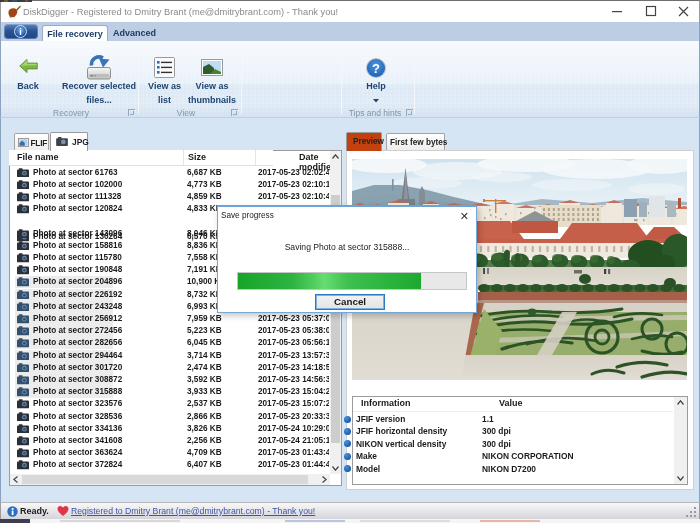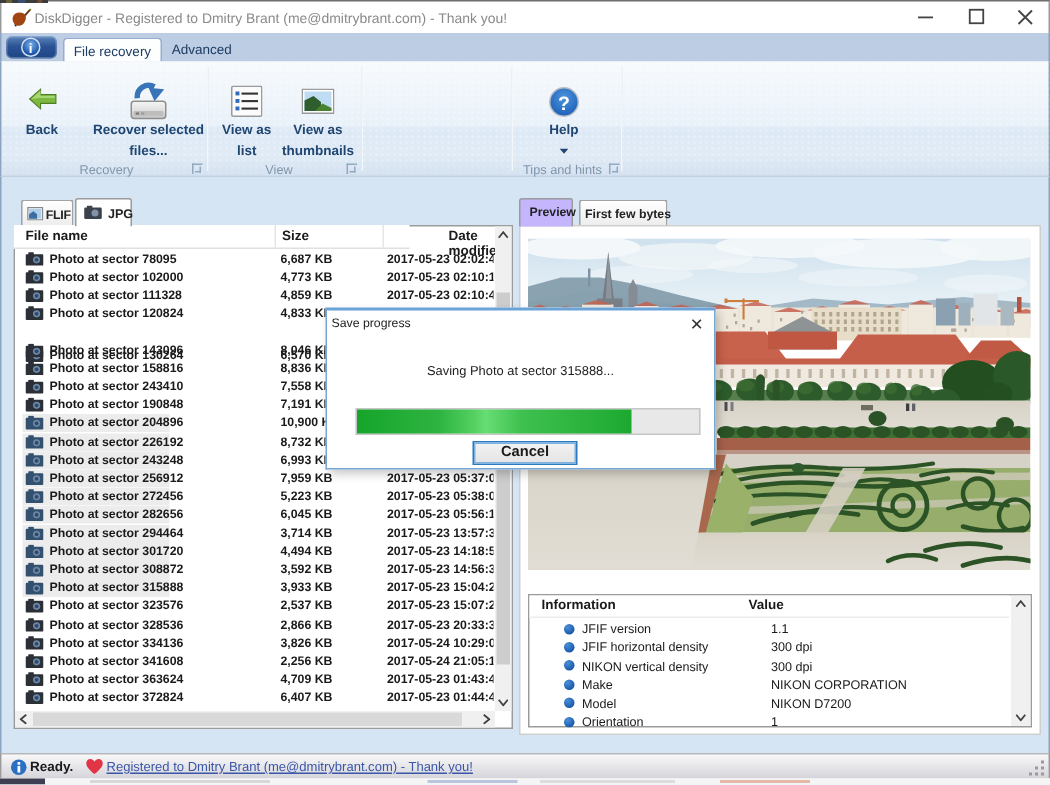--- a/index.html
+++ b/index.html
@@ -6,21 +6,21 @@
 #win{position:absolute;left:0;top:0;width:700px;height:519px;}
 
 #title{position:absolute;left:0;top:0;width:700px;height:22px;background:#fff;border-top:1px solid #6e6e6e;border-left:1px solid #9b9b9b;border-right:1px solid #9b9b9b;}
 #title .txt{position:absolute;left:22px;top:6px;font-size:9.3px;color:#8a8a8a;white-space:nowrap;}
 #tico{position:absolute;left:6px;top:4px;}
 .wbtn{position:absolute;top:0;width:30px;height:22px;color:#444;text-align:center;}
 
 #tabstrip{position:absolute;left:0;top:22px;width:700px;height:19px;background:#bdcde3;border-left:1px solid #8aa3c1;border-right:1px solid #8aa3c1;}
 #appbtn{position:absolute;left:3px;top:2px;width:34px;height:15px;border-radius:4px;background:linear-gradient(#5d87bd,#2c5494 45%,#1d4585);box-shadow:inset 0 0 0 1px rgba(255,255,255,.25);}
 #appbtn .badge{position:absolute;left:10px;top:0.5px;width:13px;height:13px;border-radius:50%;background:radial-gradient(circle at 50% 35%,#7db3e8,#1952a8 70%);border:1px solid #cfe0f2;color:#fff;font-size:9px;font-weight:bold;text-align:center;line-height:13px;}
-.rtab{position:absolute;top:3px;height:16px;font-size:9px;font-weight:normal;color:#1e3c64;line-height:16px;text-align:center;}
+.rtab{position:absolute;top:3px;height:16px;font-size:9px;font-weight:bold;color:#1e3c64;line-height:16px;text-align:center;}
 #tab1{left:41px;width:66px;background:#fdfefe;border:1px solid #96add0;border-bottom:none;border-radius:3px 3px 0 0;}
 #tab2{left:107px;width:53px;}
 
 #ribbon{position:absolute;left:0;top:41px;width:700px;height:77px;border-left:1px solid #8aa3c1;border-right:1px solid #8aa3c1;border-bottom:1px solid #b9cade;background:linear-gradient(#f7fafd,#e9f1f9 55%,#dde9f5 60%,#e3edf7);}
 #ribbon .dots{position:absolute;left:0;top:0;width:100%;height:100%;background-image:radial-gradient(rgba(255,255,255,.8) 24%,transparent 26%);background-size:4px 4px;opacity:.5;}
 .gsep{position:absolute;top:4px;height:69px;width:1px;background:#c9d6e6;border-right:1px solid rgba(255,255,255,.8);}
 .glabel{position:absolute;top:67px;height:12px;font-size:8.5px;color:#8095ab;text-align:center;}
 .glaunch{position:absolute;top:68px;width:7px;height:7px;border-left:1px solid #93a9c0;border-top:1px solid #93a9c0;}
 .glaunch:after{content:"";position:absolute;left:1px;top:1px;width:3px;height:3px;border-right:1.5px solid #93a9c0;border-bottom:1.5px solid #93a9c0;}
 .rbtn{position:absolute;top:3px;text-align:center;font-size:9px;font-weight:bold;color:#1f4571;}
@@ -37,27 +37,27 @@
 .lrow .ric{position:absolute;left:9px;top:1px;}
 .lrow .rname{position:absolute;left:25px;top:0;line-height:12.2px;}
 .lrow .rsize{position:absolute;left:179px;top:0;line-height:12.2px;}
 .lrow .rdate{position:absolute;left:250px;top:0;line-height:12.2px;white-space:nowrap;}
 
 #lvsb{position:absolute;left:329px;top:33px;width:11px;height:323px;background:#f0f0f0;}
 #lvsb .thumb{position:absolute;left:1px;top:44px;width:9px;height:248px;background:#cdcdcd;}
 #lhsb{position:absolute;left:9px;top:356px;width:320px;height:11px;background:#f0f0f0;}
 #lhsb .thumb{position:absolute;left:12px;top:1px;width:286px;height:9px;background:#d9d9d9;}
 
-#rtab1{left:345px;top:14px;width:36px;height:19px;background:#c4b5fd;border:1px solid #9b9b9b;border-bottom:none;border-radius:2px 2px 0 0;z-index:3;}
+#rtab1{left:345px;top:14px;width:36px;height:19px;background:#c2410c;border:1px solid #9b9b9b;border-bottom:none;border-radius:2px 2px 0 0;z-index:3;}
 #rtab2{left:385px;top:15px;width:59px;height:18px;background:linear-gradient(#fff,#ececec);border:1px solid #a3a3a3;border-bottom:none;border-radius:2px 2px 0 0;}
 #rpage{position:absolute;left:345px;top:32px;width:348px;height:340px;background:#fff;border:1px solid #cfcfcf;}
 #photo{position:absolute;left:351px;top:41px;width:335px;height:221px;}
 #ilist{position:absolute;left:351px;top:278px;width:336px;height:89px;background:#fff;border:1px solid #9b9b9b;overflow:hidden;}
 #ihead{position:absolute;left:352px;top:279px;width:320px;height:15px;background:#fff;font-size:9px;font-weight:bold;color:#1a1a1a;border-bottom:1px solid #ededed;}
-.irow{position:absolute;left:368px;width:320px;height:12.4px;font-size:8.4px;font-weight:normal;color:#1a1a1a;}
+.irow{position:absolute;left:336px;width:320px;height:12.4px;font-size:8.4px;font-weight:bold;color:#1a1a1a;}
 .irow .ibul{position:absolute;left:8px;top:2.5px;width:7px;height:7px;border-radius:50%;background:radial-gradient(circle at 35% 30%,#4a90d9,#1756a8 75%);}
 .irow .ikey{position:absolute;left:20px;line-height:12.4px;}
 .irow .ival{position:absolute;left:146px;line-height:12.4px;}
 #ivsb{position:absolute;left:673px;top:279px;width:13px;height:87px;background:#f0f0f0;}
 
 #status{position:absolute;left:0;top:502px;width:700px;height:17px;background:linear-gradient(#f8f8f8,#e3e3e7 60%,#d4d4da);border-top:1px solid #b7b7bb;border-left:1px solid #9b9b9b;border-right:1px solid #9b9b9b;font-size:11px;}
 #status .ready{position:absolute;left:19px;top:3px;font-weight:bold;color:#1a1a1a;font-size:9px;}
 #status .link{position:absolute;left:70px;top:3px;color:#3b56a8;text-decoration:underline;font-size:8.7px;white-space:nowrap;}
 #grip{position:absolute;right:2px;top:3px;width:12px;height:12px;}
 
@@ -583,21 +583,21 @@
       <div style="position:absolute;left:360px;top:1px;width:90px;height:2px;background:#dddddd;"></div>
       <div style="position:absolute;left:480px;top:1px;width:60px;height:2px;background:#e4b9a8;"></div>
     </div>
   <div class="lrow" style="top:166.6px;">
       <span class="ric"><svg width="12" height="9.5" viewBox="0 0 13 10">
           <rect x="0" y="1.5" width="13" height="8.5" rx="1" fill="#2b2f36"></rect>
           <rect x="2" y="0" width="4" height="2" rx="0.5" fill="#2b2f36"></rect>
           <circle cx="8" cy="5.5" r="2.6" fill="#6b87a8"></circle>
           <circle cx="8" cy="5.5" r="1.4" fill="#2e4a6b"></circle>
         </svg></span>
-      <span class="rname">Photo at sector 78095</span>
+      <span class="rname">Photo at sector 61763</span>
       <span class="rsize">6,687 KB</span>
       <span class="rdate">2017-05-23 02:02:41</span>
     </div>
 <div class="lrow" style="top:178.8px;">
       <span class="ric"><svg width="12" height="9.5" viewBox="0 0 13 10">
           <rect x="0" y="1.5" width="13" height="8.5" rx="1" fill="#2b2f36"></rect>
           <rect x="2" y="0" width="4" height="2" rx="0.5" fill="#2b2f36"></rect>
           <circle cx="8" cy="5.5" r="2.6" fill="#6b87a8"></circle>
           <circle cx="8" cy="5.5" r="1.4" fill="#2e4a6b"></circle>
         </svg></span>
@@ -660,21 +660,21 @@
       <span class="rsize">8,836 KB</span>
       <span class="rdate">2017-05-23 02:15:31</span>
     </div>
 <div class="lrow" style="top:252.0px;">
       <span class="ric"><svg width="12" height="9.5" viewBox="0 0 13 10">
           <rect x="0" y="1.5" width="13" height="8.5" rx="1" fill="#2b2f36"></rect>
           <rect x="2" y="0" width="4" height="2" rx="0.5" fill="#2b2f36"></rect>
           <circle cx="8" cy="5.5" r="2.6" fill="#6b87a8"></circle>
           <circle cx="8" cy="5.5" r="1.4" fill="#2e4a6b"></circle>
         </svg></span>
-      <span class="rname">Photo at sector 243410</span>
+      <span class="rname">Photo at sector 115780</span>
       <span class="rsize">7,558 KB</span>
       <span class="rdate">2017-05-23 02:18:44</span>
     </div>
 <div class="lrow" style="top:264.2px;">
       <span class="ric"><svg width="12" height="9.5" viewBox="0 0 13 10">
           <rect x="0" y="1.5" width="13" height="8.5" rx="1" fill="#2b2f36"></rect>
           <rect x="2" y="0" width="4" height="2" rx="0.5" fill="#2b2f36"></rect>
           <circle cx="8" cy="5.5" r="2.6" fill="#6b87a8"></circle>
           <circle cx="8" cy="5.5" r="1.4" fill="#2e4a6b"></circle>
         </svg></span>
@@ -768,21 +768,21 @@
     </div>
 <div class="lrow" style="top:361.8px;">
       <div style="position:absolute;left:7px;top:-0.5px;width:98px;height:12.6px;background:#ececec;"></div>
       <span class="ric"><svg width="12" height="9.5" viewBox="0 0 13 10">
           <rect x="0" y="1.5" width="13" height="8.5" rx="1" fill="#33506e"></rect>
           <rect x="2" y="0" width="4" height="2" rx="0.5" fill="#33506e"></rect>
           <circle cx="8" cy="5.5" r="2.6" fill="#6b87a8"></circle>
           <circle cx="8" cy="5.5" r="1.4" fill="#2e4a6b"></circle>
         </svg></span>
       <span class="rname">Photo at sector 301720</span>
-      <span class="rsize">4,494 KB</span>
+      <span class="rsize">2,474 KB</span>
       <span class="rdate">2017-05-23 14:18:52</span>
     </div>
 <div class="lrow" style="top:374.0px;">
       <div style="position:absolute;left:7px;top:-0.5px;width:98px;height:12.6px;background:#ececec;"></div>
       <span class="ric"><svg width="12" height="9.5" viewBox="0 0 13 10">
           <rect x="0" y="1.5" width="13" height="8.5" rx="1" fill="#33506e"></rect>
           <rect x="2" y="0" width="4" height="2" rx="0.5" fill="#33506e"></rect>
           <circle cx="8" cy="5.5" r="2.6" fill="#6b87a8"></circle>
           <circle cx="8" cy="5.5" r="1.4" fill="#2e4a6b"></circle>
         </svg></span>
@@ -886,25 +886,20 @@
       </div>
 <div class="irow" style="top:54.2px;">
         <span class="ibul"></span>
         <span class="ikey">Make</span>
         <span class="ival">NIKON CORPORATION</span>
       </div>
 <div class="irow" style="top:66.6px;">
         <span class="ibul"></span>
         <span class="ikey">Model</span>
         <span class="ival">NIKON D7200</span>
-      </div>
-<div class="irow" style="top:79.0px;">
-        <span class="ibul"></span>
-        <span class="ikey">Orientation</span>
-        <span class="ival">1</span>
       </div>
     </div>
 </div>
 <div id="dlg">
   <div class="dtitle">Save progress</div>
   <div class="dx">✕</div>
   <div class="dmsg">Saving Photo at sector 315888...</div>
   <div id="pbar">
       <div id="pfill"></div>
     </div>

